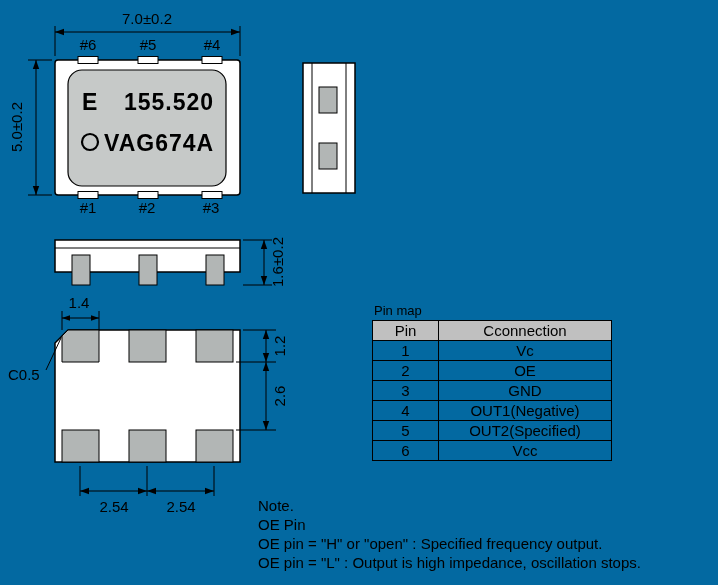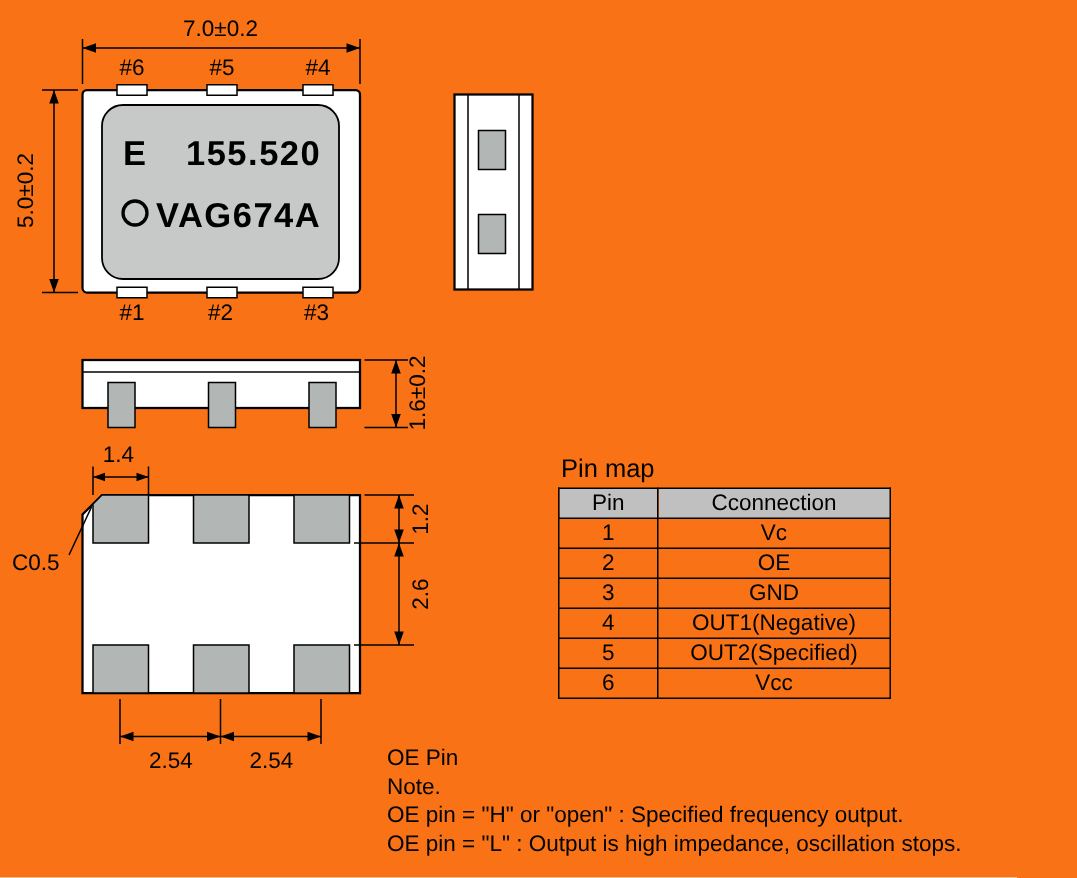--- a/index.html
+++ b/index.html
@@ -1,43 +1,43 @@
 <!DOCTYPE html>
 <html><head>
 <meta charset="utf-8">
 <style>
   * { box-sizing: border-box; }
   html, body { margin: 0; padding: 0; background: #ffffff; }
   .page {
     position: relative;
     width: 718px;
     height: 585px;
-    background: #f97316;
+    background: #0369a1;
     font-family: "Liberation Sans", sans-serif;
     color: #000;
     overflow: hidden;
   }
   svg.drawing { position: absolute; left: 0; top: 0; }
   svg text {
     fill: #000;
     stroke: none;
     font-family: "Liberation Sans", sans-serif;
     font-size: 15px;
   }
   svg text.mark {
     font-size: 23px;
     font-weight: bold;
     letter-spacing: 1px;
   }
   svg line { stroke: #000; stroke-width: 1; }
   svg polygon.arrow { fill: #000; stroke: none; }
 
   .pinmap { position: absolute; left: 372px; top: 303px; width: 237px; }
-  .pinmap-title { font-size: 17px; margin: 0 0 2px 2px; }
-  .pinmap-table { border-collapse: collapse; width: 222px; table-layout: fixed; }
+  .pinmap-title { font-size: 13px; margin: 0 0 2px 2px; }
+  .pinmap-table { border-collapse: collapse; width: 240px; table-layout: fixed; }
   .pinmap-table th, .pinmap-table td {
     border: 1px solid #000;
     font-size: 15px;
     font-weight: normal;
     text-align: center;
     padding: 0;
     height: 19px;
     line-height: 19px;
     overflow: hidden;
     white-space: nowrap;
@@ -217,19 +217,19 @@
         </tr>
         <tr>
           <td>6</td>
           <td>Vcc</td>
         </tr>
       </tbody>
     </table>
   </div>
 
   <div class="note">
+    <div>Note.</div>
     <div>OE Pin</div>
-    <div>Note.</div>
     <div>OE pin = "H" or "open" : Specified frequency output.</div>
     <div>OE pin = "L" : Output is high impedance, oscillation stops.</div>
   </div>
 
 </div>
 
 </body></html>

